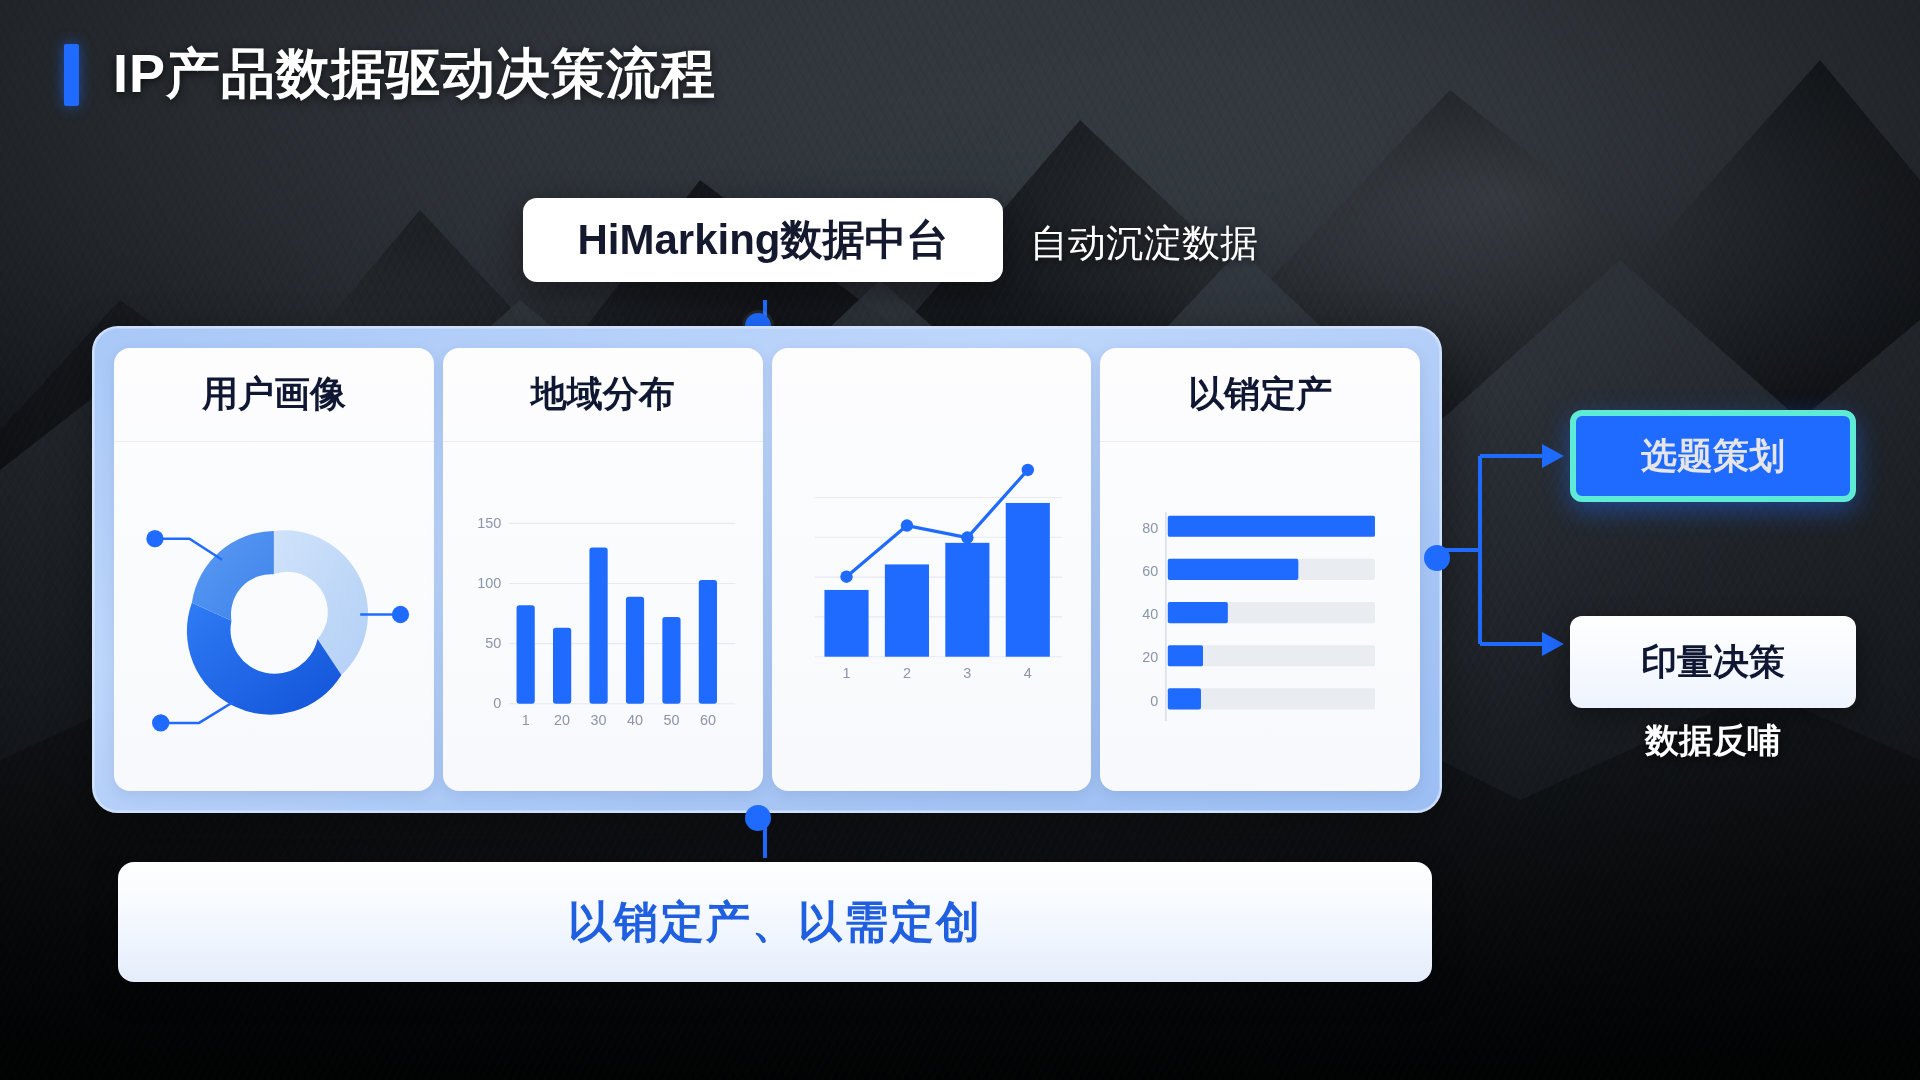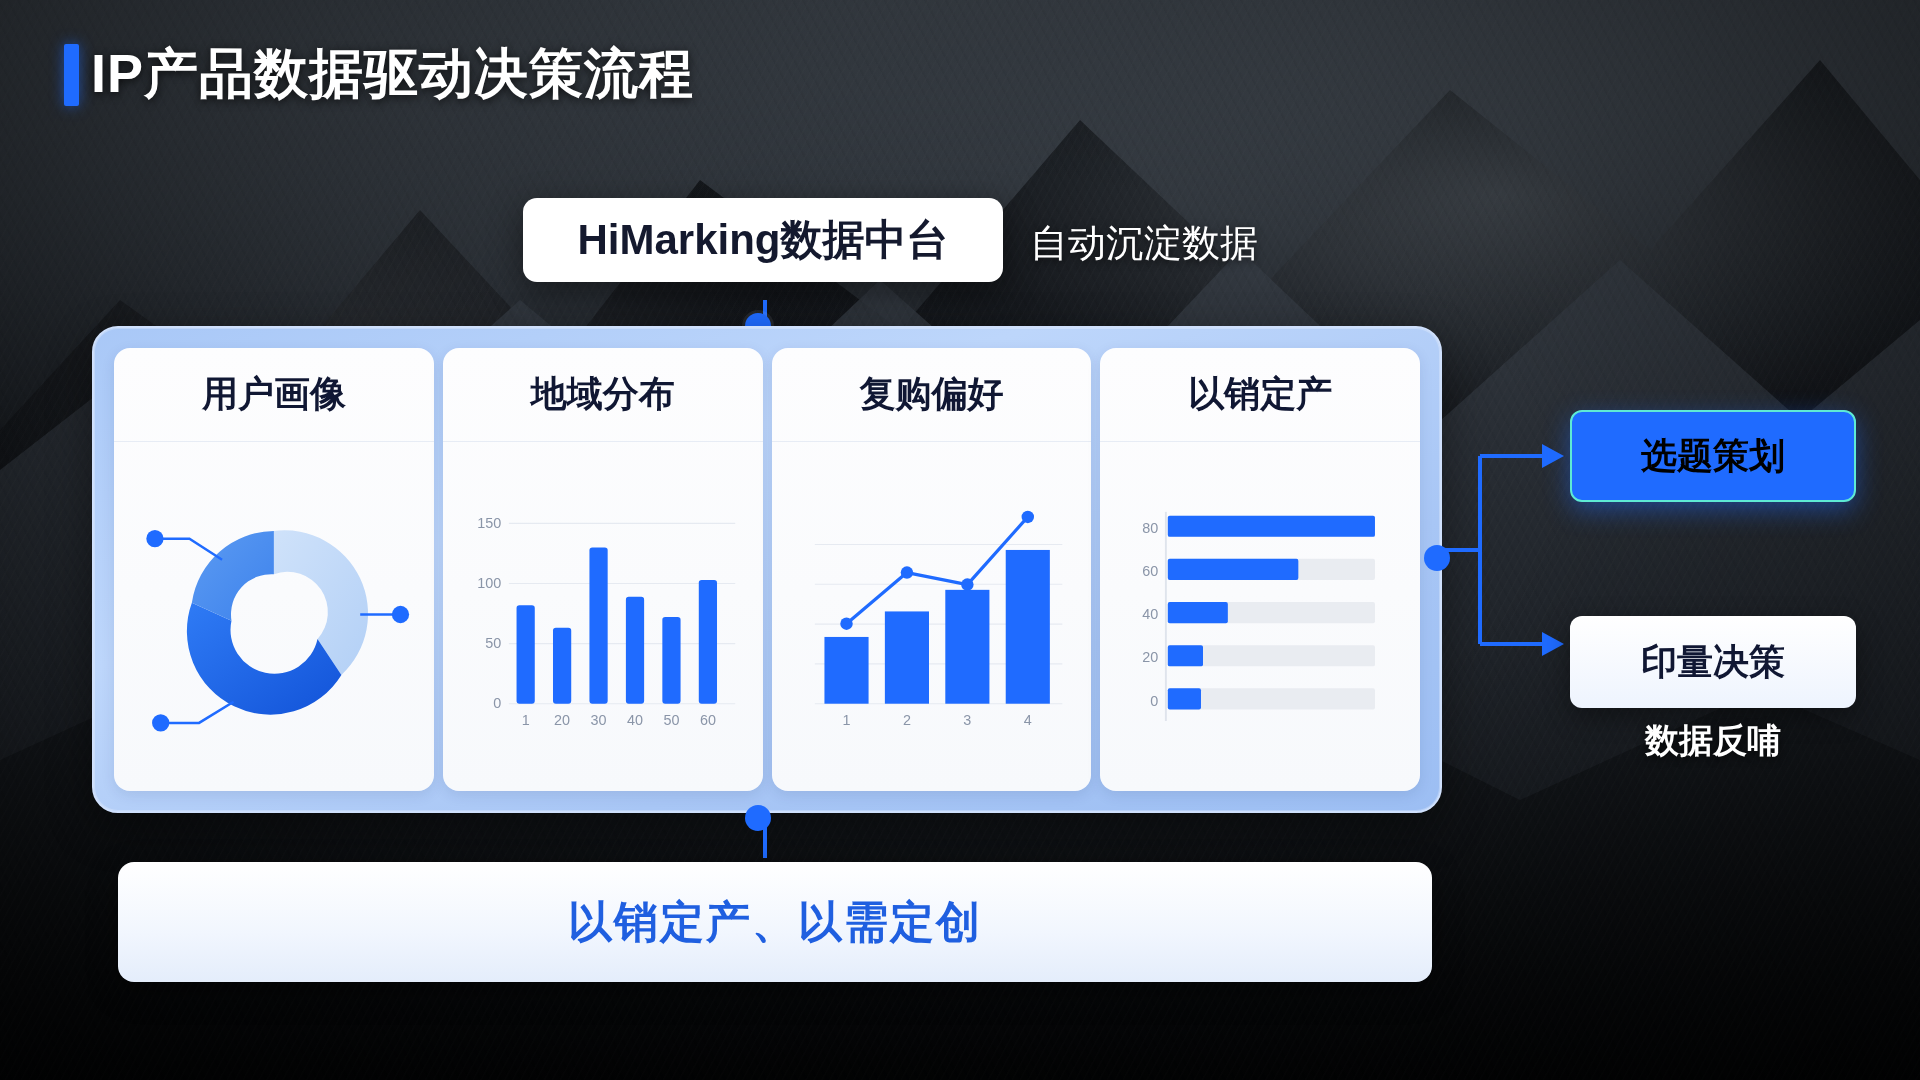--- a/index.html
+++ b/index.html
@@ -29,21 +29,21 @@
     opacity: .7;
   }
   #bg-vignette {
     position: absolute; inset: 0;
     background: radial-gradient(ellipse 75% 70% at 50% 45%, rgba(0,0,0,0) 40%, rgba(0,0,0,0.55) 100%);
   }
 
   
   #title-row {
     position: absolute; left: 64px; top: 38px;
-    display: flex; align-items: center; gap: 12px;
+    display: flex; align-items: center; gap: 34px;
   }
   #title-bar {
     width: 15px; height: 62px; background: #1f6bff; border-radius: 2px;
     box-shadow: 0 0 14px rgba(31,107,255,0.55);
   }
   #title-text {
     color: #ffffff; font-size: 54px; font-weight: 700; letter-spacing: 1px;
     text-shadow: 0 2px 10px rgba(0,0,0,0.75);
     white-space: nowrap;
   }
@@ -118,22 +118,22 @@
     width: 26px; height: 26px; border-radius: 50%; background: #1f6bff;
   }
   .decision-box {
     position: absolute; width: 286px; height: 92px;
     border-radius: 12px;
     display: flex; align-items: center; justify-content: center;
     font-size: 36px; font-weight: 700; white-space: nowrap;
   }
   #decision-topic {
     left: 1570px; top: 410px;
-    background: #1f6bff; color: #000000;
-    border: 2px solid #5eead4;
+    background: #1f6bff; color: #e5e5e5;
+    border: 6px solid #5eead4;
     box-shadow: 0 8px 26px rgba(31,107,255,0.45);
     align-items: center;
   }
   #decision-print {
     left: 1570px; top: 608px;
     background: linear-gradient(180deg, #ffffff 0%, #eef4fe 100%);
     color: #101733;
     box-shadow: 0 8px 26px rgba(0,0,0,0.38);
     margin-top: 8px;
   }
@@ -273,21 +273,20 @@
           <text class="ax-label" x="145.5" y="240" text-anchor="middle">30</text>
           <text class="ax-label" x="183.5" y="240" text-anchor="middle">40</text>
           <text class="ax-label" x="221.5" y="240" text-anchor="middle">50</text>
           <text class="ax-label" x="259.5" y="240" text-anchor="middle">60</text>
         </g>
       </svg>
     </div>
   </div>
 
   <div class="card">
-    <div class="card-title">复购偏好</div>
     <div class="card-body">
       <svg class="chart-svg" viewBox="0 0 300 250" preserveAspectRatio="xMidYMid meet">
         <g>
           <line class="grid-line" x1="28" y1="52" x2="286" y2="52"></line>
           <line class="grid-line" x1="28" y1="93.5" x2="286" y2="93.5"></line>
           <line class="grid-line" x1="28" y1="135" x2="286" y2="135"></line>
           <line class="grid-line" x1="28" y1="176.5" x2="286" y2="176.5"></line>
           <line class="grid-line" x1="28" y1="218" x2="286" y2="218"></line>
         </g>
         <g fill="#1f6bff">

